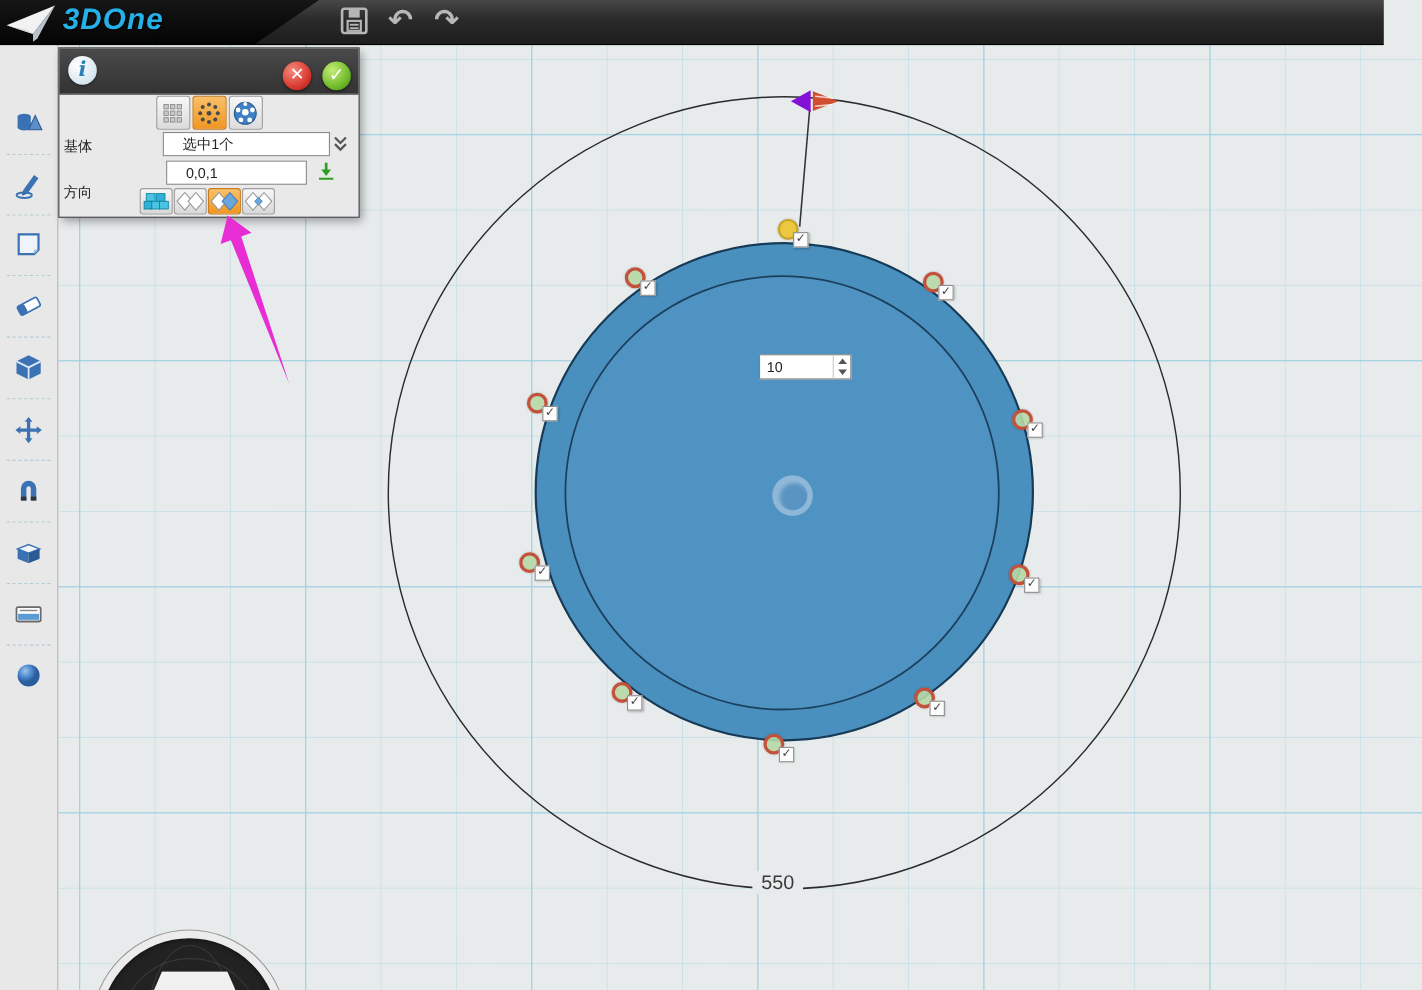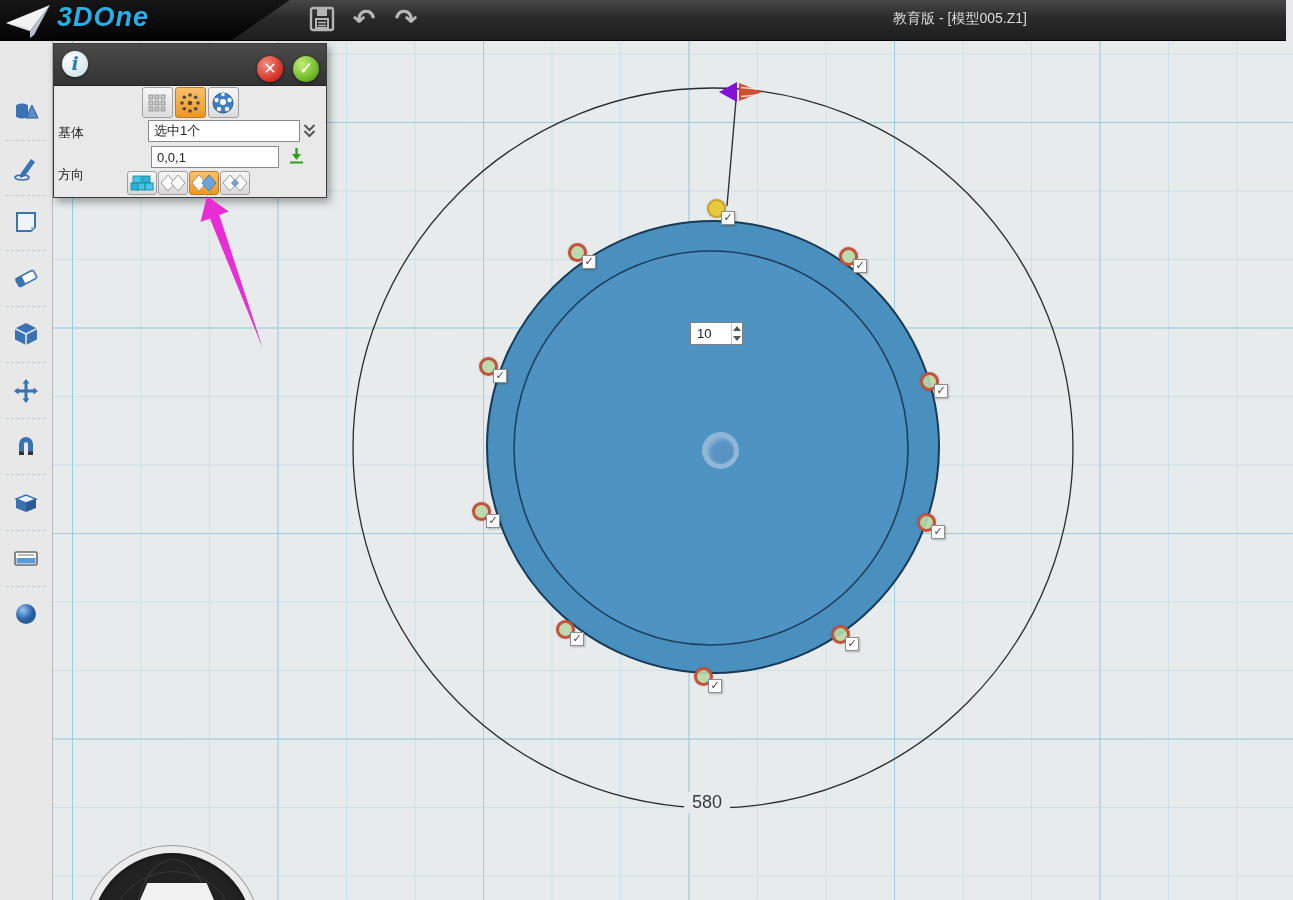--- a/index.html
+++ b/index.html
@@ -18,34 +18,34 @@
 
   
   #scene-svg{position:absolute;left:0;top:0;z-index:1;}
 
   
   .instance-marker{position:absolute;width:28px;height:26px;z-index:3;}
   .instance-marker .dot{position:absolute;left:0;top:0;width:13px;height:13px;border:3px solid #c3513b;background:rgba(182,217,166,0.9);border-radius:50%;box-shadow:0 0 2px rgba(0,0,0,0.25);}
   .instance-marker.seed .dot{width:15px;height:15px;border:2px solid #c9a527;background:#eac940;}
   .instance-marker .cb{position:absolute;left:14px;top:12px;width:14px;height:14px;box-sizing:border-box;background:#fcfcfc;border:1px solid #8d8d8d;font-size:11px;line-height:11px;text-align:center;color:#444;box-shadow:1px 1px 2px rgba(0,0,0,0.25);}
 
-  #count-spinner{position:absolute;left:690px;top:322px;width:53px;height:23px;z-index:3;display:flex;background:#fff;border:1px solid #7f7f7f;box-sizing:border-box;}
+  #count-spinner{position:absolute;left:690px;top:322px;width:84px;height:23px;z-index:3;display:flex;background:#fff;border:1px solid #7f7f7f;box-sizing:border-box;}
   #count-spinner input{flex:1;border:0;outline:0;font-size:13px;padding:0 0 0 6px;font-family:inherit;color:#222;width:34px;background:transparent;}
   #spinner-buttons{width:15px;border-left:1px solid #c9c9c9;display:flex;flex-direction:column;}
   #spinner-buttons .sbtn{flex:1;display:flex;align-items:center;justify-content:center;cursor:pointer;}
   .tri-up{width:0;height:0;border-left:4px solid transparent;border-right:4px solid transparent;border-bottom:5px solid #555;}
   .tri-down{width:0;height:0;border-left:4px solid transparent;border-right:4px solid transparent;border-top:5px solid #555;}
 
   #angle-label{position:absolute;left:684px;top:792px;z-index:3;font-size:18px;color:#3a3a3a;background:#e7ebeb;padding:0 8px;}
 
   #watermark{position:absolute;left:552px;top:431px;z-index:2;font-size:29px;font-style:italic;letter-spacing:1px;color:rgba(255,255,255,0.42);text-shadow:1px 2px 2px rgba(70,110,140,0.55),-1px -1px 1px rgba(255,255,255,0.25);white-space:nowrap;}
   #watermark-badge{position:absolute;left:702px;top:432px;width:37px;height:37px;z-index:2;border-radius:50%;border:5px solid rgba(225,238,250,0.40);background:rgba(110,150,195,0.35);box-shadow:inset 2px 2px 4px rgba(255,255,255,0.35);box-sizing:border-box;}
 
   
-  #titlebar{position:absolute;left:0;top:0;width:1258px;height:40px;z-index:5;background:linear-gradient(#474747,#2a2a2a 45%,#1e1e1e);border-bottom:1px solid #000;padding-left:28px;}
+  #titlebar{position:absolute;left:0;top:0;width:1258px;height:40px;z-index:5;background:linear-gradient(#474747,#2a2a2a 45%,#1e1e1e);border-bottom:1px solid #000;}
   #logo-zone{position:absolute;left:0;top:0;width:290px;height:40px;background:linear-gradient(#161616,#040404);clip-path:polygon(0 0,290px 0,232px 40px,0 40px);}
   #logo-text{position:absolute;left:57px;top:2px;font-size:27px;font-style:italic;font-weight:bold;color:#25b0e8;text-shadow:1px 1px 2px #000;letter-spacing:1px;}
   #plane-icon{position:absolute;left:4px;top:3px;}
   .tb-icon{position:absolute;top:5px;width:28px;height:28px;color:#b8b8b8;cursor:pointer;}
   #undo-btn,#redo-btn{font-family:"DejaVu Sans",sans-serif;font-size:27px;font-weight:bold;line-height:28px;text-align:center;}
   #window-title{position:absolute;left:820px;top:10px;width:280px;text-align:center;font-size:14px;color:#dcdcdc;}
 
   
   #sidebar{position:absolute;left:0;top:40px;width:52px;height:860px;z-index:4;background:#e8e8e8;border-right:1px solid #b9b9b9;}
   .side-tool{position:absolute;left:12px;width:28px;height:28px;cursor:pointer;}
@@ -54,21 +54,21 @@
   
   #dialog{position:absolute;left:53px;top:43px;width:272px;height:153px;z-index:6;border:1px solid #3a3a3a;box-shadow:3px 4px 8px rgba(0,0,0,0.35);background:#e9e9e9;box-sizing:content-box;}
   #dialog-header{position:relative;height:41px;background:linear-gradient(#4a4a4a,#333);border-bottom:1px solid #222;}
   #info-btn{position:absolute;left:8px;top:7px;width:26px;height:26px;border-radius:50%;background:radial-gradient(circle at 9px 8px,#ffffff,#d8e6ee 70%,#b8cfdd);color:#2a7fb5;font-weight:bold;font-style:italic;font-family:"DejaVu Serif",serif;font-size:19px;text-align:center;line-height:25px;box-shadow:0 1px 2px rgba(0,0,0,0.5);cursor:pointer;}
   #cancel-btn{position:absolute;left:203px;top:12px;width:26px;height:26px;border-radius:50%;background:radial-gradient(circle at 9px 8px,#f58a7e,#d93b30 60%,#a31811);color:#fff;font-size:16px;font-weight:bold;text-align:center;line-height:26px;box-shadow:0 1px 3px rgba(0,0,0,0.6);cursor:pointer;}
   #confirm-btn{position:absolute;left:239px;top:12px;width:26px;height:26px;border-radius:50%;background:radial-gradient(circle at 9px 8px,#c4ec76,#71bc2c 60%,#438510);color:#fff;font-size:17px;font-weight:bold;text-align:center;line-height:25px;box-shadow:0 1px 3px rgba(0,0,0,0.6);cursor:pointer;}
   #tab-row{position:absolute;left:0;top:43px;width:272px;display:flex;justify-content:center;gap:2px;}
   .dlg-tab{width:31px;height:31px;box-sizing:border-box;border:1px solid #9f9f9f;border-radius:3px;background:linear-gradient(#f7f7f7,#dcdcdc);display:flex;align-items:center;justify-content:center;cursor:pointer;}
   .dlg-tab.active{background:linear-gradient(#f9c069,#ef9722);border-color:#c8781a;}
   .dlg-label{position:absolute;left:4px;font-size:13px;color:#222;}
-  .dlg-input{position:absolute;height:22px;box-sizing:border-box;border:1px solid #8a8a8a;background:#fff;font-size:13px;padding:0 5px;font-family:inherit;color:#222;outline:none;}
+  .dlg-input{position:absolute;height:22px;box-sizing:border-box;border:1px solid #8a8a8a;background:#fff;font-size:13px;padding:0 17px;font-family:inherit;color:#222;outline:none;}
   #chevron-btn{position:absolute;left:248px;top:79px;cursor:pointer;}
   #pick-dir-btn{position:absolute;left:234px;top:102px;cursor:pointer;}
   #option-row{position:absolute;left:73px;top:127px;display:flex;gap:1px;}
   .dlg-opt{width:30px;height:24px;box-sizing:border-box;border:1px solid #9f9f9f;border-radius:3px;background:linear-gradient(#f7f7f7,#d8d8d8);display:flex;align-items:center;justify-content:center;cursor:pointer;}
   .dlg-opt.active{background:linear-gradient(#f9c069,#ef9722);border-color:#c8781a;}
 
   
   #arrow-svg{position:absolute;left:0;top:0;z-index:7;pointer-events:none;}
 
   
@@ -150,21 +150,21 @@
     <div id="spinner-buttons">
       <div class="sbtn">
           <span class="tri-up"></span>
         </div>
       <div class="sbtn">
           <span class="tri-down"></span>
         </div>
     </div>
   </div>
 
-  <div id="angle-label">580</div>
+  <div id="angle-label">550</div>
 
   <div id="watermark-badge"></div>
 
   <div id="nav-ball">
     <div class="nb-wire" style="left:18px;top:18px;width:126px;height:126px;"></div>
     <div class="nb-wire" style="left:42px;top:6px;width:78px;height:150px;"></div>
     <div class="nb-wire" style="left:6px;top:42px;width:150px;height:78px;"></div>
     <div id="nb-top-face"></div>
 
   </div>
@@ -265,21 +265,20 @@
     </div>
     <svg class="tb-icon" style="left:308px" width="28" height="28" viewBox="0 0 28 28">
       <rect x="3" y="3" width="22" height="22" rx="2" fill="none" stroke="#b5b5b5" stroke-width="2.4"></rect>
       <rect x="9" y="4" width="10" height="7" fill="#b5b5b5"></rect>
       <rect x="8" y="14" width="12" height="9" fill="none" stroke="#b5b5b5" stroke-width="2"></rect>
       <line x1="10" y1="17.5" x2="18" y2="17.5" stroke="#b5b5b5" stroke-width="1.6"></line>
       <line x1="10" y1="20.5" x2="18" y2="20.5" stroke="#b5b5b5" stroke-width="1.6"></line>
     </svg>
     <div class="tb-icon" id="undo-btn" style="left:350px">↶</div>
     <div class="tb-icon" id="redo-btn" style="left:392px">↷</div>
-    <div id="window-title">教育版 - [模型005.Z1]</div>
   </div>
 
   <div id="dialog">
     <div id="dialog-header">
       <div id="info-btn">i</div>
       <div id="cancel-btn">✕</div>
       <div id="confirm-btn">✓</div>
     </div>
     <div id="tab-row">
       <div class="dlg-tab">

